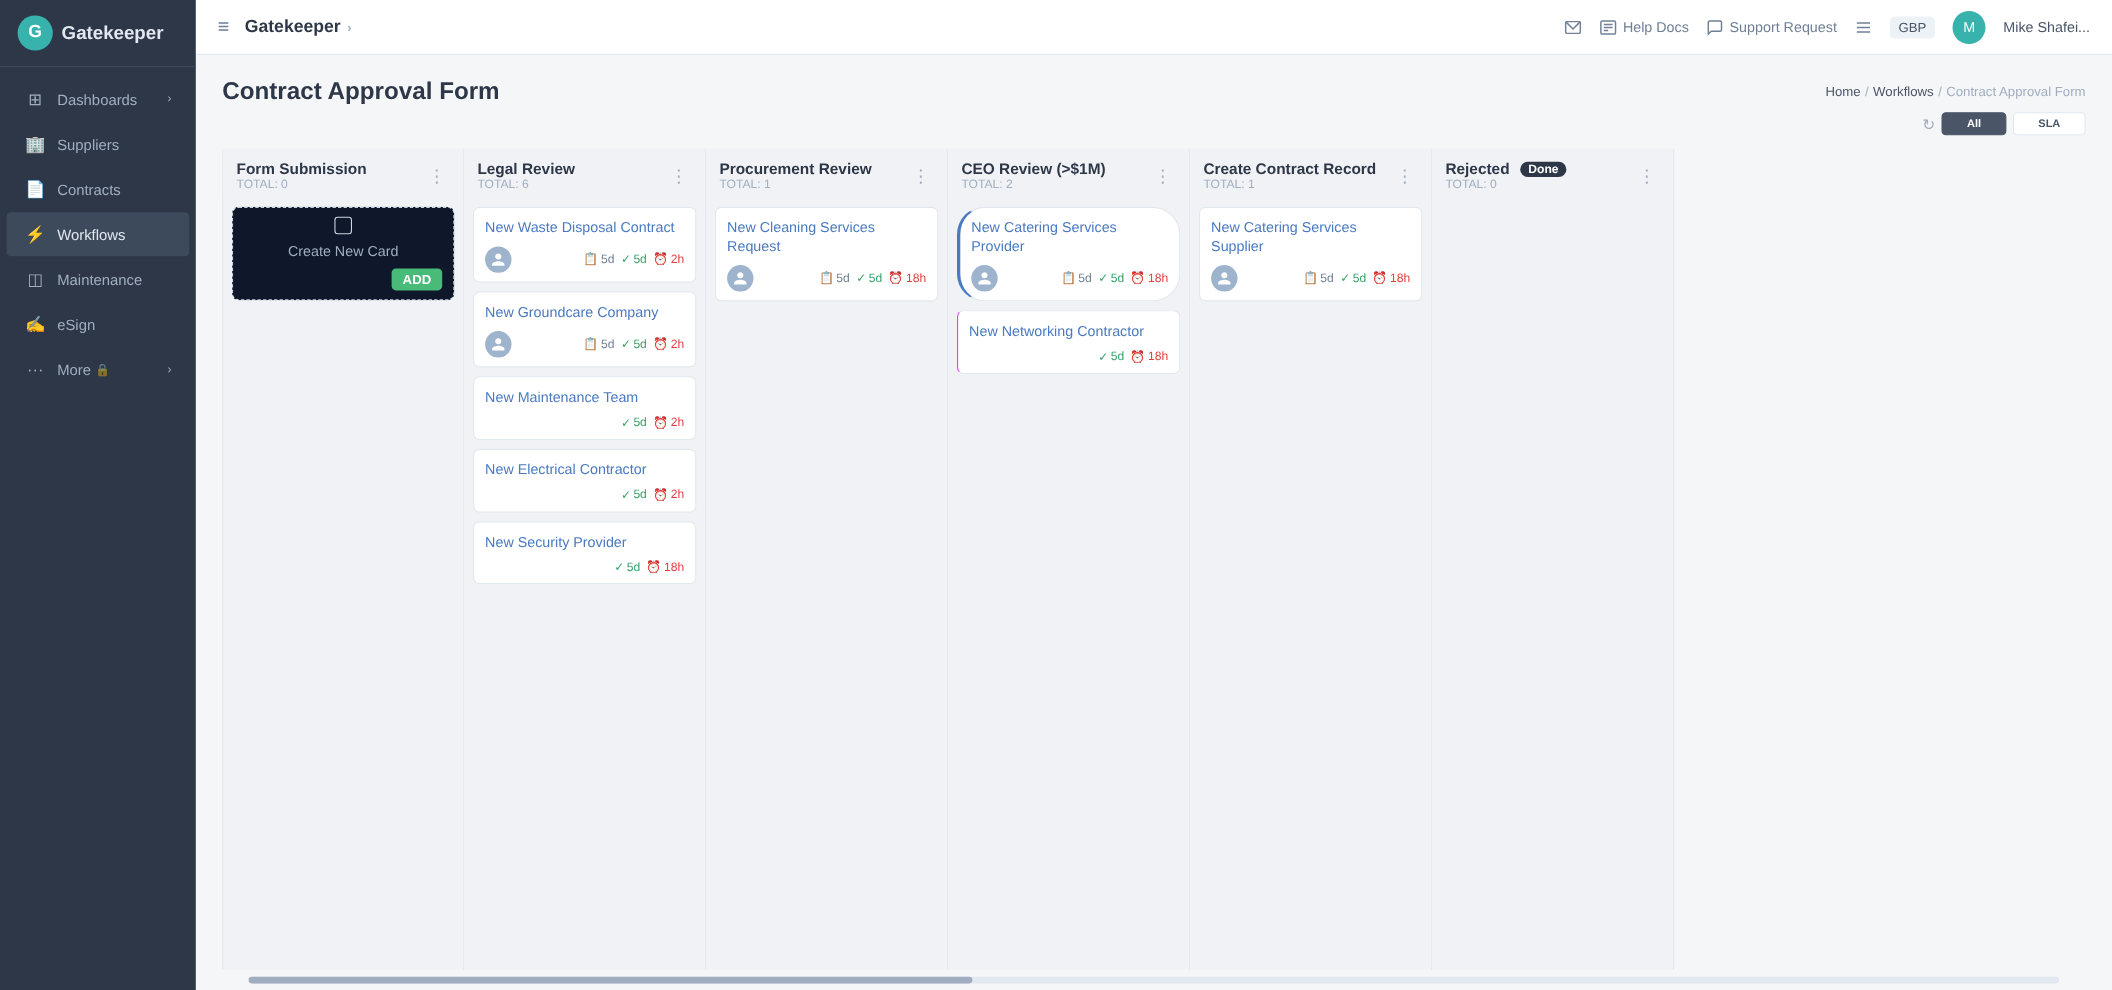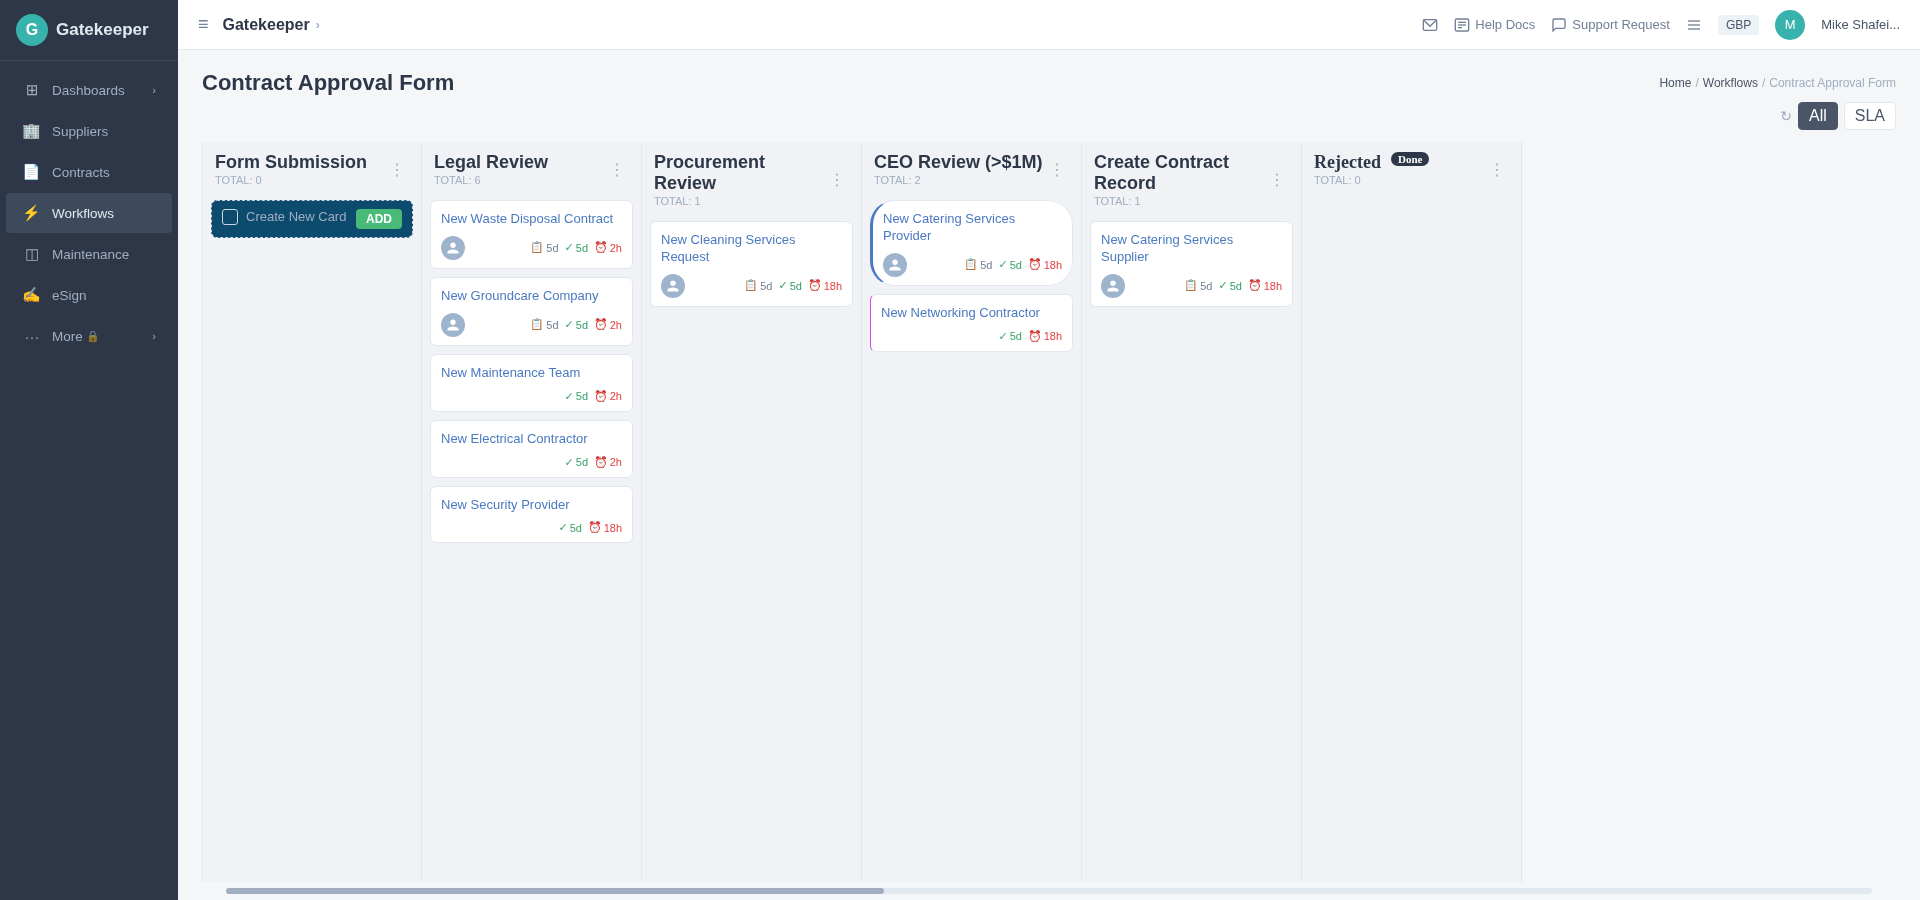--- a/index.html
+++ b/index.html
@@ -94,27 +94,28 @@
 
     
     .filter-bar {
       display: flex;
       align-items: center;
       justify-content: flex-end;
       margin-bottom: 12px;
       gap: 6px;
     }
     .filter-btn {
-      padding: 4px 10px;
-      font-size: 16px;
+      padding: 4px 22px;
+      font-size: 10px;
       border: 1px solid #e2e8f0;
       border-radius: 4px;
       cursor: pointer;
       background: #fff;
       color: #4a5568;
+      font-weight: bold;
     }
     .filter-btn.active { background: #4a5568; color: #fff; border-color: #4a5568; }
     .filter-icon { color: #a0aec0; cursor: pointer; font-size: 14px; }
 
     
     .kanban-board {
       flex: 1;
       display: flex;
       gap: 0;
       overflow-x: auto;
@@ -131,21 +132,21 @@
       flex-shrink: 0;
     }
     .kanban-column:first-child { border-left: 1px solid #e2e8f0; }
     .kanban-column-header {
       padding: 10px 12px 6px;
       display: flex;
       align-items: center;
       justify-content: space-between;
       background: #f0f2f5;
     }
-    .kanban-column-title { font-size: 18px; font-weight: 600; color: #2d3748; }
+    .kanban-column-title { font-size: 14px; font-weight: 600; color: #2d3748; }
     .kanban-column-subtitle { font-size: 11px; color: #a0aec0; margin-top: 1px; }
     .kanban-menu { color: #a0aec0; cursor: pointer; font-size: 16px; padding: 2px 4px; }
     .kanban-column-body {
       flex: 1;
       overflow-y: auto;
       padding: 8px;
       display: flex;
       flex-direction: column;
       gap: 8px;
     }
@@ -165,30 +166,31 @@
     .card-avatar { width: 24px; height: 24px; background: #9eb3cc; border-radius: 50%; display: flex; align-items: center; justify-content: center; }
     .card-avatar svg { width: 14px; height: 14px; fill: #fff; }
     .card-meta { display: flex; align-items: center; gap: 6px; font-size: 11px; color: #718096; }
     .meta-item { display: flex; align-items: center; gap: 2px; }
     .meta-clock { color: #e53e3e; font-size: 11px; }
     .meta-check { color: #38a169; font-size: 11px; }
     .meta-doc { color: #718096; font-size: 11px; }
 
     
     .create-card-btn {
-      background: #0c4a6e;
+      background: #0f172a;
       border: 1px dashed #cbd5e0;
       border-radius: 6px;
       padding: 8px 10px;
       display: flex;
-      align-items: flex-start;
+      align-items: center;
       gap: 8px;
       cursor: pointer;
       color: #a0aec0;
       font-size: 13px;
+      flex-direction: column;
     }
     .create-card-checkbox { width: 16px; height: 16px; border: 1px solid #cbd5e0; border-radius: 3px; }
     .add-btn {
       background: #48bb78;
       color: #fff;
       border: none;
       border-radius: 4px;
       padding: 3px 10px;
       font-size: 12px;
       font-weight: 600;
@@ -511,21 +513,21 @@
               </div>
             </div>
           </div>
         </div>
       </div>
 
       <div class="kanban-column">
         <div class="kanban-column-header">
           <div style="display:flex; align-items:center; gap:4px;">
             <div>
-              <div style="display:flex; align-items:flex-start; gap:4px;font-family:Liberation Serif, serif;">
+              <div style="display:flex; align-items:flex-end; gap:4px;">
                 <div class="kanban-column-title">Rejected</div>
                 <span class="done-badge">Done</span>
               </div>
               <div class="kanban-column-subtitle">TOTAL: 0</div>
             </div>
           </div>
           <span class="kanban-menu">⋮</span>
         </div>
         <div class="kanban-column-body">
         </div>

